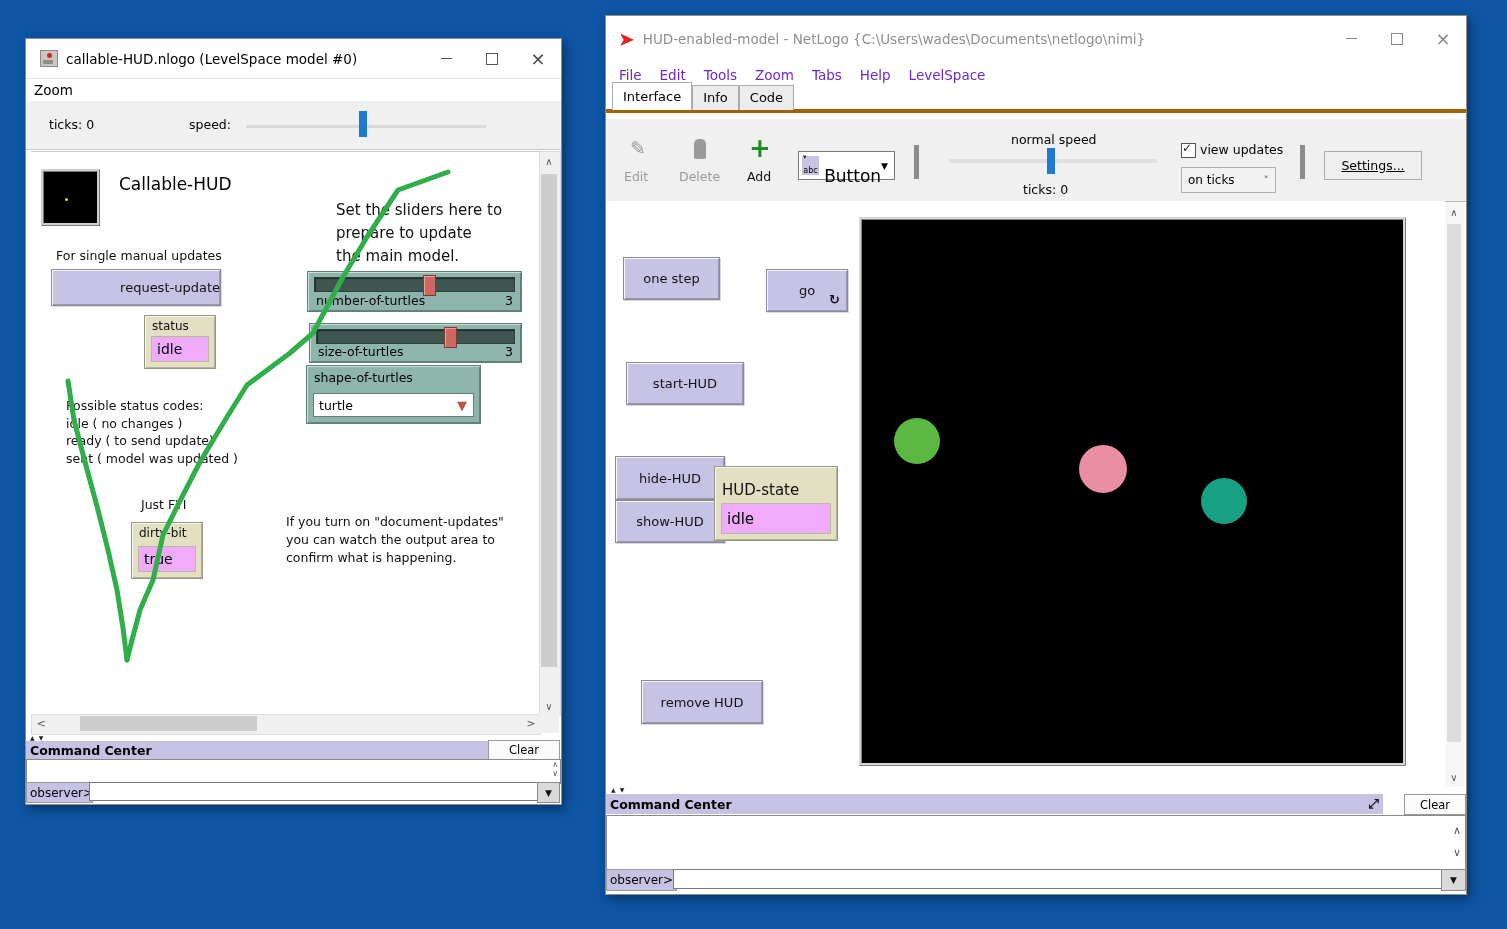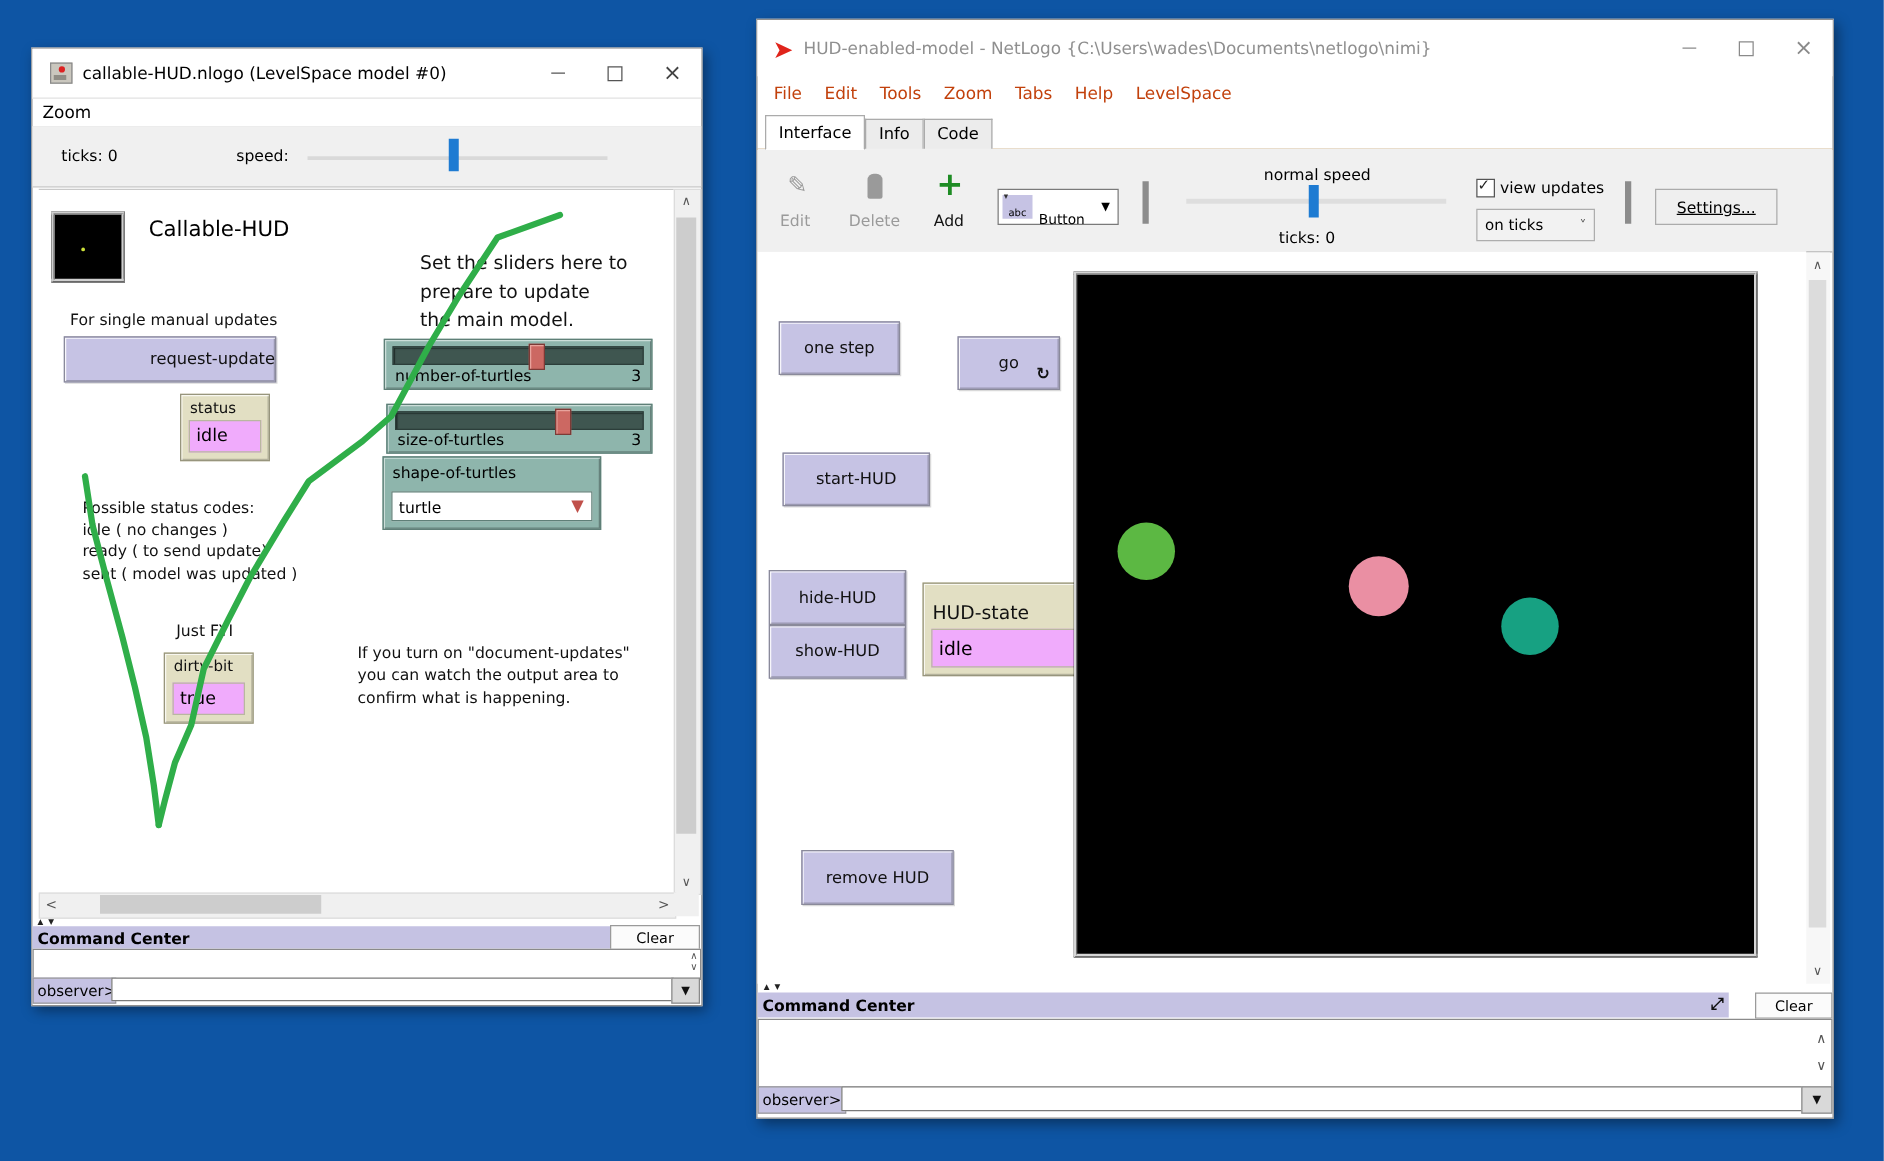--- a/index.html
+++ b/index.html
@@ -214,31 +214,31 @@
         </div>
       <div class="winbtn">
           <div class="mini-box" style="border-color:#8a8a8a;"></div>
         </div>
       <div class="winbtn">
           <span style="font-size:18px;color:#8a8a8a;">×</span>
         </div>
     </div>
   </div>
 
-  <div class="abs menrow" style="left:4px;top:45px;height:28px;color:#c2410c;">
+  <div class="abs menrow" style="left:4px;top:45px;height:28px;color:#6d28d9;">
     <span>File</span>
     <span>Edit</span>
     <span>Tools</span>
     <span>Zoom</span>
     <span>Tabs</span>
     <span>Help</span>
     <span>LevelSpace</span>
   </div>
 
-  <div class="abs" style="left:0;top:73px;width:100%;height:30px;border-bottom:1px solid #a16207;">
+  <div class="abs" style="left:0;top:63px;width:100%;height:30px;border-bottom:4px solid #a16207;">
     <div class="abs" style="left:6px;bottom:-1px;display:flex;align-items:flex-end;">
       <div class="tab active" style="border-bottom:1px solid #fff;">Interface</div>
       <div class="tab">Info</div>
       <div class="tab">Code</div>
     </div>
   </div>
 
   <div class="abs" style="left:0;top:103px;width:100%;height:82px;background:#f0f0f0;border-bottom:1px solid #b5b5b5;">
 
     <span class="abs" style="left:24px;top:18px;font-size:19px;color:#9a9a9a;">✎</span>
@@ -248,21 +248,21 @@
     <span class="abs" style="left:73px;top:50px;font-size:12.5px;color:#9a9a9a;">Delete</span>
 
     <span class="abs" style="left:143px;top:14px;font-size:26px;font-weight:bold;color:#1e8c24;">+</span>
     <span class="abs" style="left:141px;top:50px;font-size:12.5px;color:#111;">Add</span>
 
     <div class="abs" style="left:192px;top:32px;width:95px;height:27px;background:#fff;border:1px solid #7a7a7a;display:flex;align-items:center;">
       <div style="width:24px;height:19px;background:#c6c3e4;margin-left:3px;position:relative;font-size:8px;display:flex;align-items:flex-end;justify-content:center;">
         <span>abc</span>
         <span style="position:absolute;left:1px;top:-3px;font-size:7px;color:#333;">▾</span>
       </div>
-      <span style="font-size:11px;margin-left:5px;margin-top:20px;">Button</span>
+      <span style="font-size:17px;margin-left:5px;margin-top:20px;">Button</span>
       <span style="font-size:9px;margin-left:auto;margin-right:6px;">▼</span>
     </div>
     <div class="sep" style="left:308px;top:26px;width:5px;height:34px;"></div>
 
     <span class="abs" style="left:405px;top:13px;font-size:12.5px;">normal speed</span>
     <div class="abs" style="left:343px;top:40px;width:208px;height:4px;background:#dedede;"></div>
     <div class="abs" style="left:441px;top:29px;width:8px;height:26px;background:#1e7bd2;"></div>
     <span class="abs" style="left:417px;top:63px;font-size:12.5px;">ticks: 0</span>
 
     <div class="abs" style="left:575px;top:24px;width:13px;height:13px;background:#fff;border:1px solid #555;">
@@ -290,21 +290,21 @@
     </div>
     <div class="nl-btn" style="left:20px;top:161px;width:116px;height:41px;">
       <span>start-HUD</span>
     </div>
     <div class="nl-btn" style="left:9px;top:255px;width:108px;height:42px;">
       <span>hide-HUD</span>
     </div>
     <div class="nl-btn" style="left:9px;top:299px;width:108px;height:41px;">
       <span>show-HUD</span>
     </div>
-    <div class="nl-mon" style="left:132px;top:265px;width:122px;height:73px;padding-left:34px;">
+    <div class="nl-mon" style="left:108px;top:265px;width:122px;height:73px;">
       <span class="mlabel" style="top:14px;font-size:15px;">HUD-state</span>
       <div class="mval" style="height:29px;font-size:15px;">idle</div>
     </div>
     <div class="nl-btn" style="left:35px;top:479px;width:120px;height:42px;">
       <span>remove HUD</span>
     </div>
 
     <div class="abs" style="left:253px;top:16px;width:541px;height:543px;background:#000;border:3px ridge #d6d6d6;">
       <div id="world-inner" style="position:absolute;left:0;top:0;right:0;bottom:0;overflow:hidden;">
           <div class="turtle" style="left: 32px; top: 198px; height: 46px; width: 46px; background: rgb(92, 184, 67);"></div>

